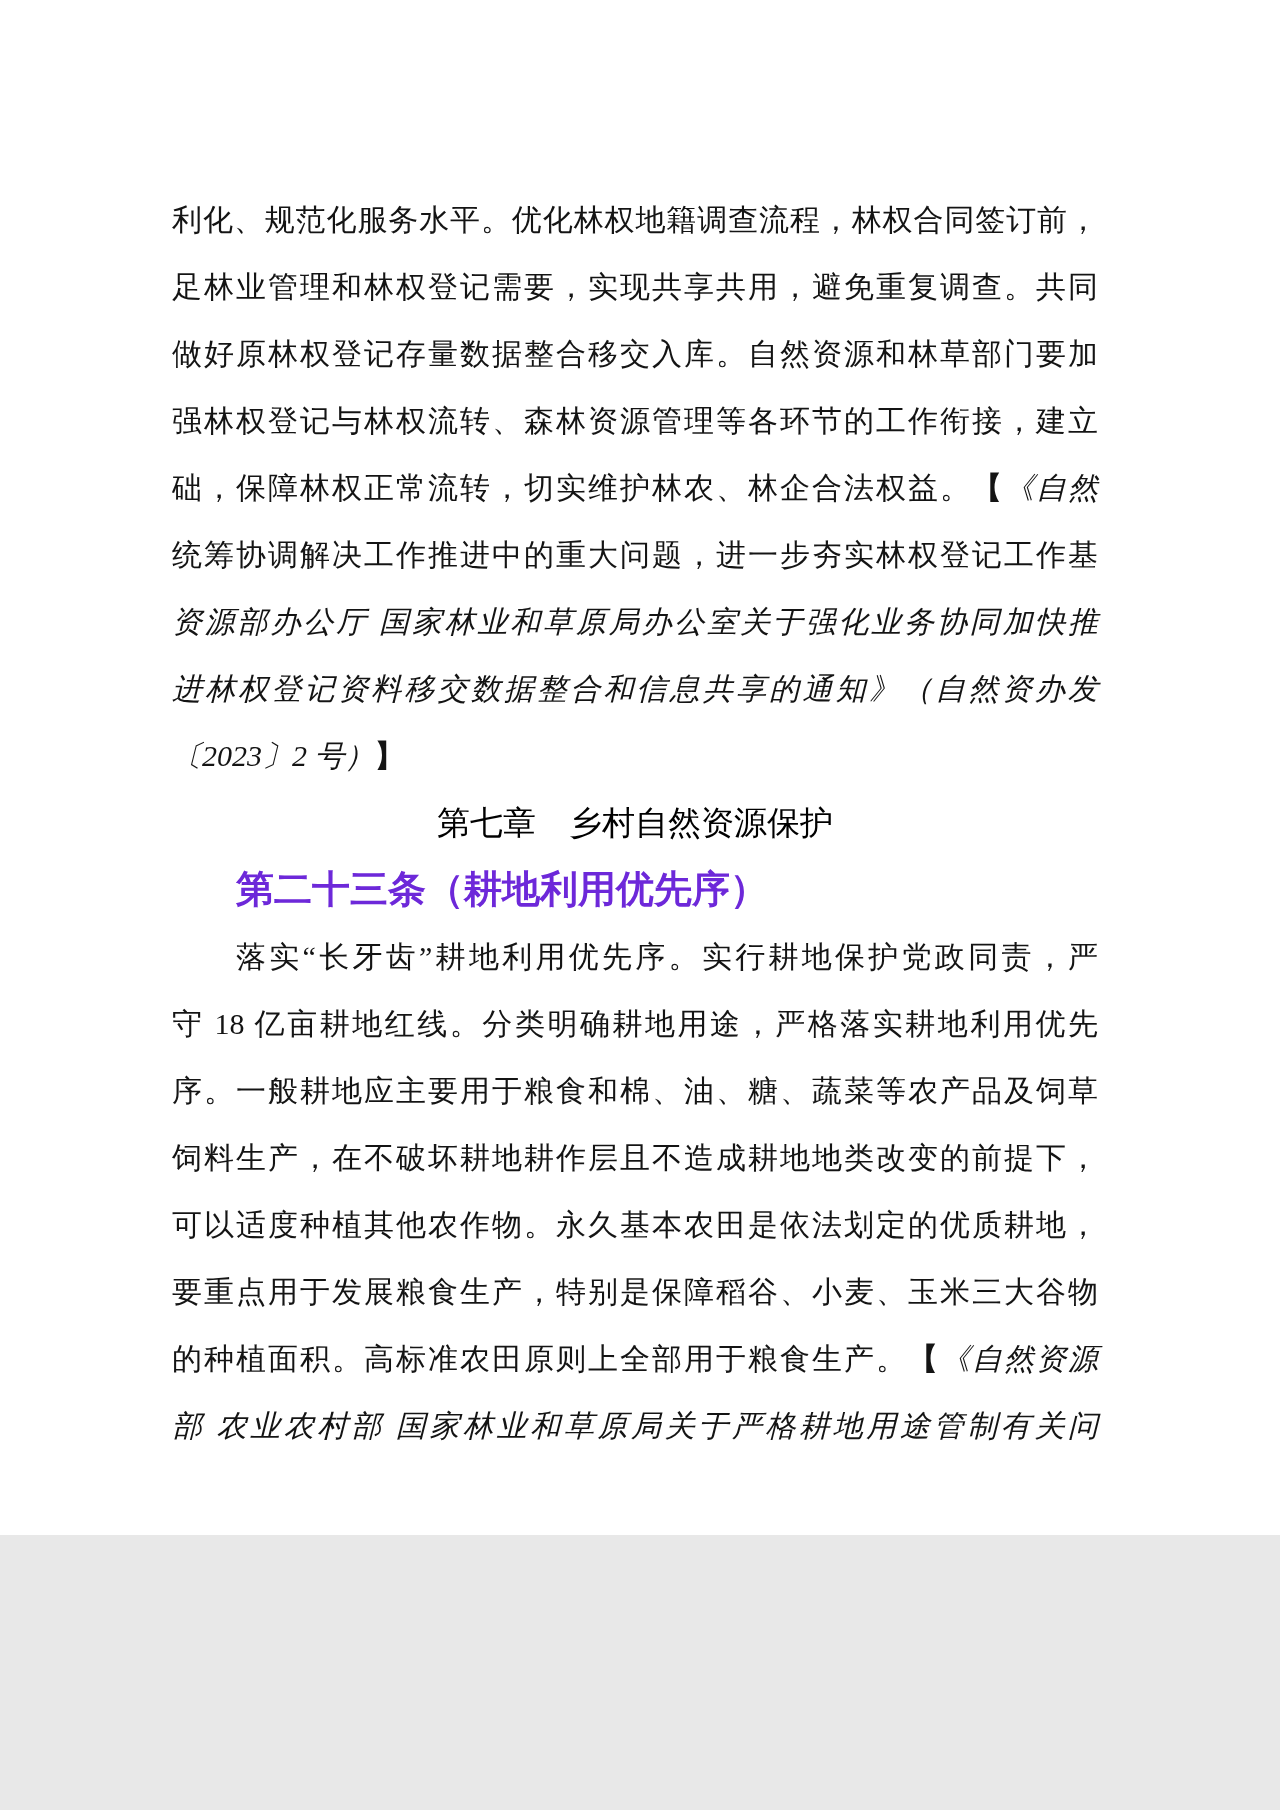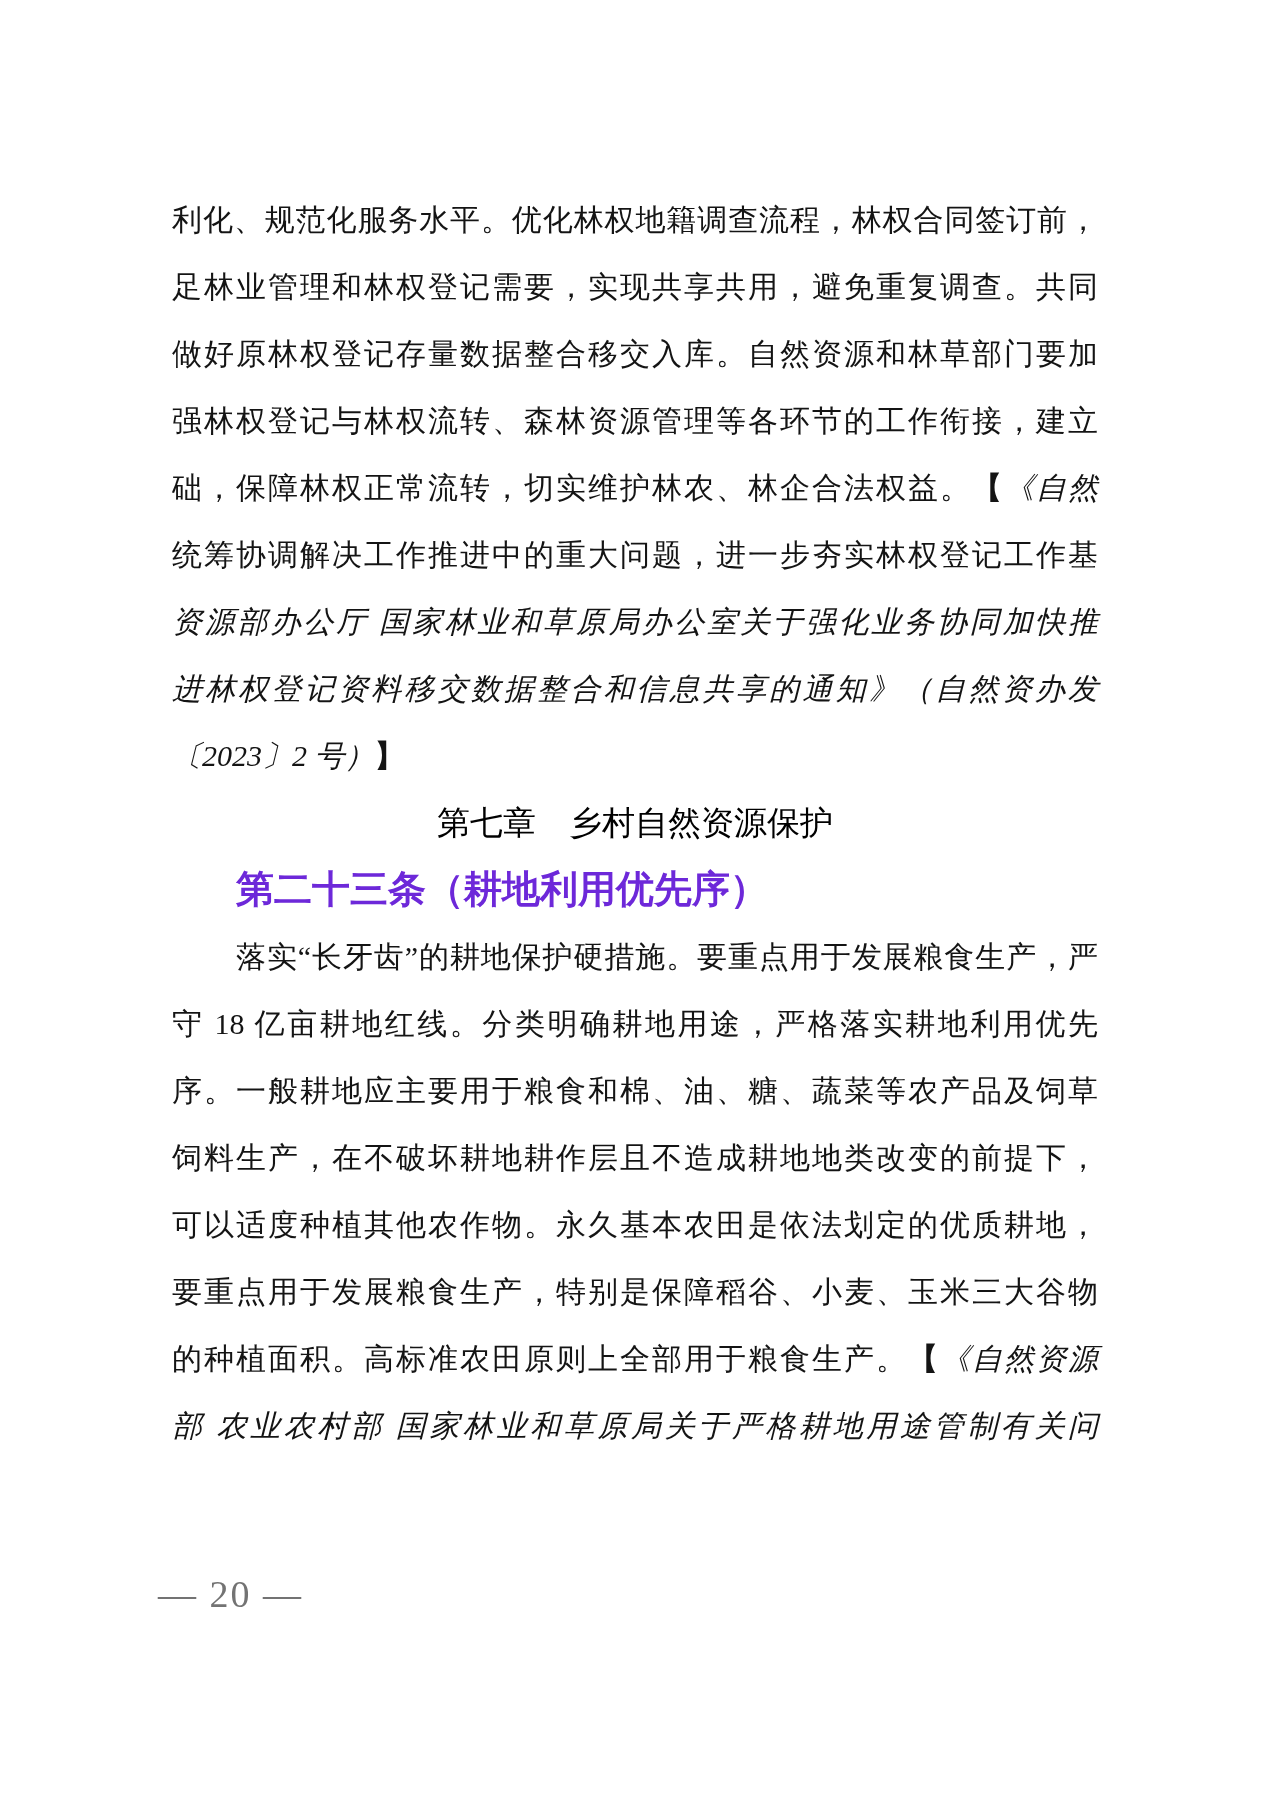--- a/index.html
+++ b/index.html
@@ -3,21 +3,21 @@
 <meta charset="utf-8">
 <style>
   html, body {
     margin: 0;
     padding: 0;
     background: #e8e8e8;
   }
   .page {
     position: relative;
     width: 1280px;
-    height: 1810px;
+    height: 1535px;
     margin: 0 auto;
     background: #ffffff;
     overflow: hidden;
     font-family: "Liberation Serif", "DejaVu Serif", serif;
     color: #141414;
   }
   .text-flow {
     position: absolute;
     left: 172px;
     top: 186px;
@@ -85,21 +85,21 @@
       <div class="line body j"><span class="seg-body">足林业管理和林权登记需要，实现共享共用，避免重复调查。共同</span></div>
       <div class="line body j"><span class="seg-body">做好原林权登记存量数据整合移交入库。自然资源和林草部门要加</span></div>
       <div class="line body j"><span class="seg-body">强林权登记与林权流转、森林资源管理等各环节的工作衔接，建立</span></div>
       <div class="line body j"><span class="seg-body">础，保障林权正常流转，切实维护林农、林企合法权益。</span><span class="seg-bracket">【</span><span class="seg-cite">《自然</span></div>
       <div class="line body j"><span class="seg-body">统筹协调解决工作推进中的重大问题，进一步夯实林权登记工作基</span></div>
       <div class="line body j"><span class="seg-cite">资源部办公厅 国家林业和草原局办公室关于强化业务协同加快推</span></div>
       <div class="line body j"><span class="seg-cite">进林权登记资料移交数据整合和信息共享的通知》（自然资办发</span></div>
       <div class="line body left"><span class="seg-cite">〔2023〕2 号）</span><span class="seg-bracket">】</span></div>
       <div class="line chapter-heading left"><span class="seg-body">第七章　乡村自然资源保护</span></div>
       <div class="line article-heading left indent"><span class="seg-body">第二十三条（耕地利用优先序）</span></div>
-      <div class="line body j indent"><span class="seg-body">落实“长牙齿”的耕地保护硬措施。要重点用于发展粮食生产，严</span></div>
+      <div class="line body j indent"><span class="seg-body">落实“长牙齿”耕地利用优先序。实行耕地保护党政同责，严</span></div>
       <div class="line body j"><span class="seg-body">守 18 亿亩耕地红线。分类明确耕地用途，严格落实耕地利用优先</span></div>
       <div class="line body j"><span class="seg-body">序。一般耕地应主要用于粮食和棉、油、糖、蔬菜等农产品及饲草</span></div>
       <div class="line body j"><span class="seg-body">饲料生产，在不破坏耕地耕作层且不造成耕地地类改变的前提下，</span></div>
       <div class="line body j"><span class="seg-body">可以适度种植其他农作物。永久基本农田是依法划定的优质耕地，</span></div>
       <div class="line body j"><span class="seg-body">要重点用于发展粮食生产，特别是保障稻谷、小麦、玉米三大谷物</span></div>
       <div class="line body j"><span class="seg-body">的种植面积。高标准农田原则上全部用于粮食生产。</span><span class="seg-bracket">【</span><span class="seg-cite">《自然资源</span></div>
       <div class="line body j"><span class="seg-cite">部 农业农村部 国家林业和草原局关于严格耕地用途管制有关问</span></div>
     </div>
   <div class="page-number">— 20 —</div>
 </div>

